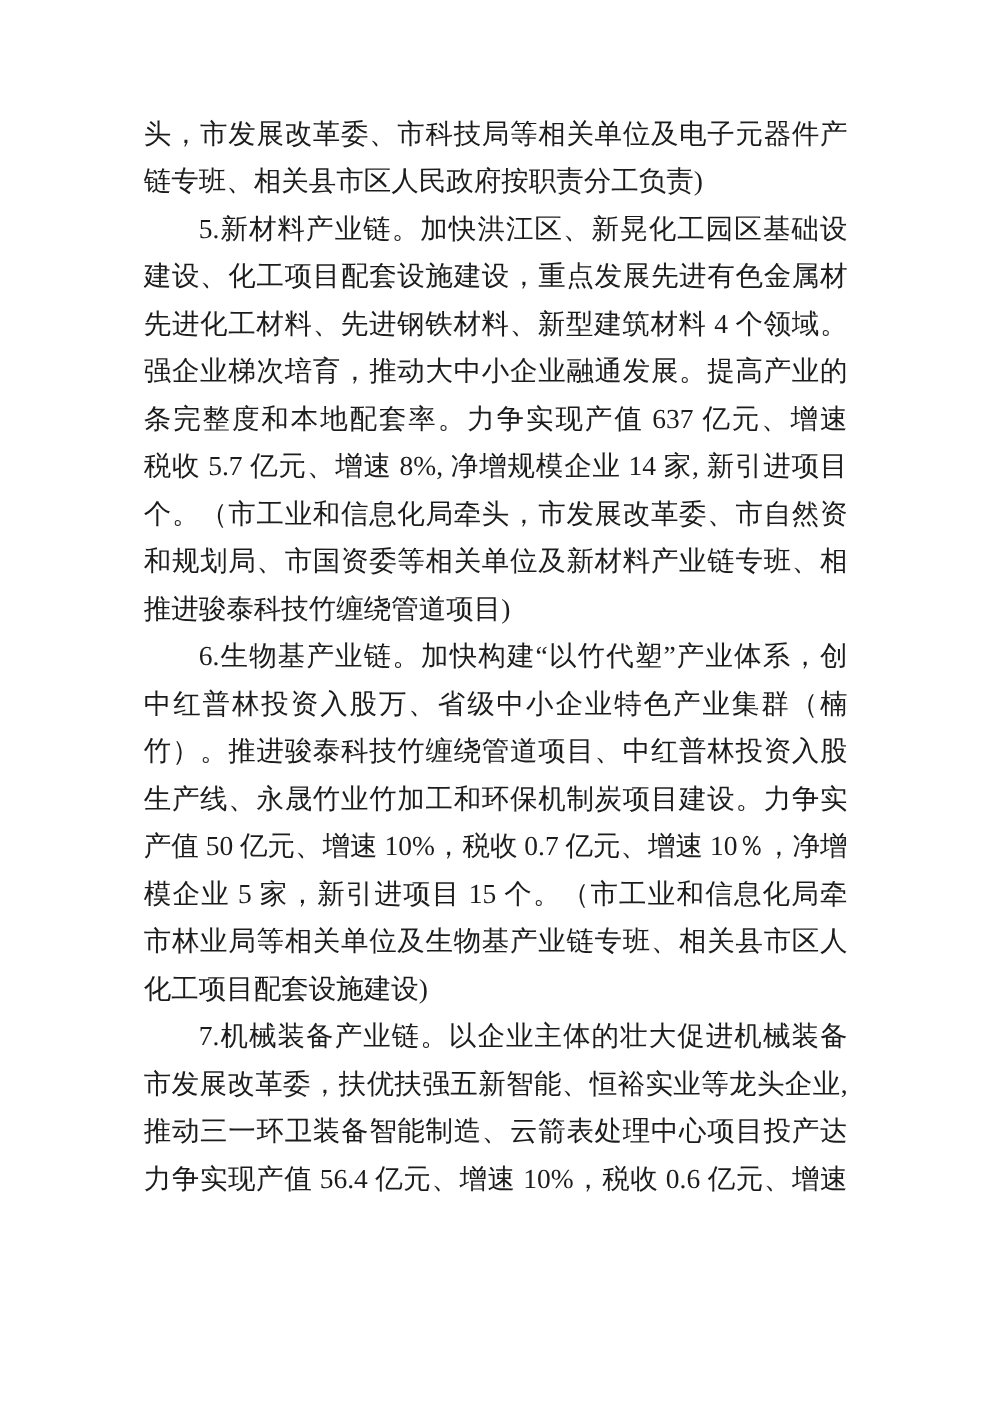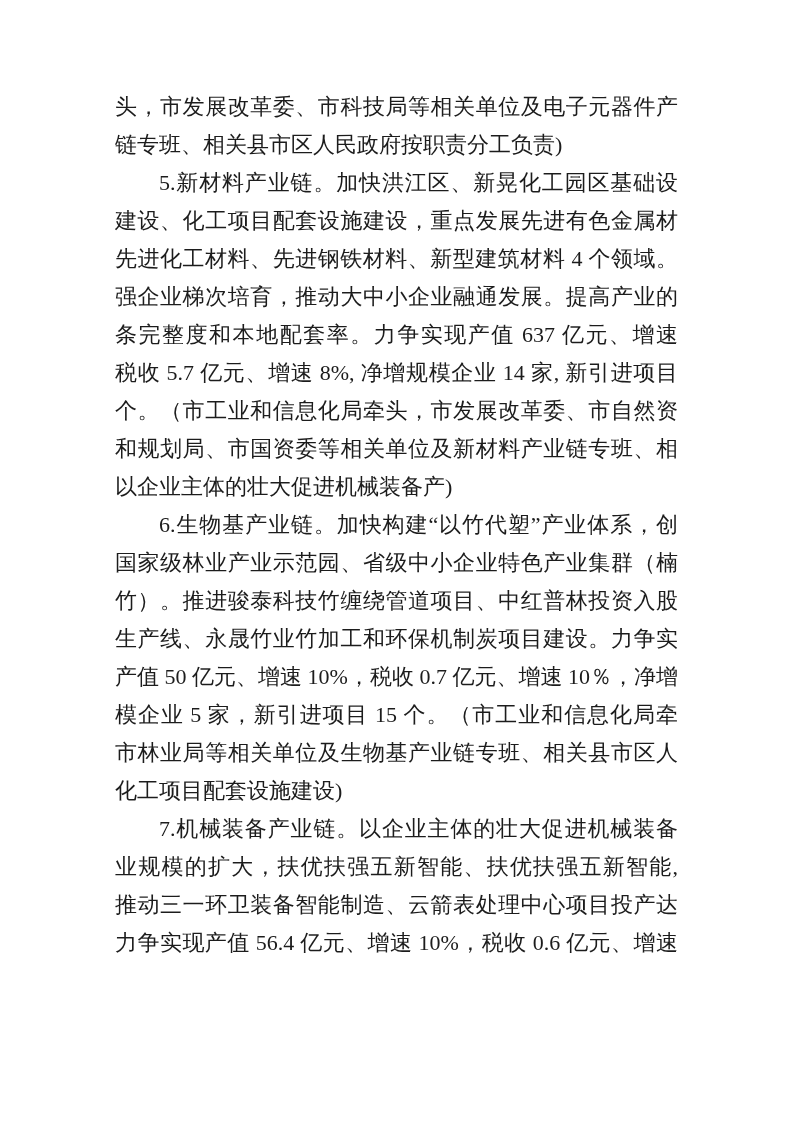--- a/index.html
+++ b/index.html
@@ -55,32 +55,32 @@
       </div>
       <div class="para">
         <div class="line indent">5.新材料产业链。加快洪江区、新晃化工园区基础设施</div>
         <div class="line">建设、化工项目配套设施建设，重点发展先进有色金属材料、</div>
         <div class="line">先进化工材料、先进钢铁材料、新型建筑材料 4 个领域。加</div>
         <div class="line">强企业梯次培育，推动大中小企业融通发展。提高产业的链</div>
         <div class="line">条完整度和本地配套率。力争实现产值 637 亿元、增速 8%,</div>
         <div class="line">税收 5.7 亿元、增速 8%, 净增规模企业 14 家, 新引进项目 20</div>
         <div class="line">个。（市工业和信息化局牵头，市发展改革委、市自然资源</div>
         <div class="line">和规划局、市国资委等相关单位及新材料产业链专班、相关</div>
-        <div class="line no-fill">以企业主体的壮大促进机械装备产)</div>
+        <div class="line no-fill">推进骏泰科技竹缠绕管道项目)</div>
       </div>
       <div class="para">
         <div class="line indent">6.生物基产业链。加快构建“以竹代塑”产业体系，创建</div>
-        <div class="line">国家级林业产业示范园、省级中小企业特色产业集群（楠</div>
+        <div class="line">中红普林投资入股万、省级中小企业特色产业集群（楠</div>
         <div class="line">竹）。推进骏泰科技竹缠绕管道项目、中红普林投资入股万</div>
         <div class="line">生产线、永晟竹业竹加工和环保机制炭项目建设。力争实现</div>
         <div class="line">产值 50 亿元、增速 10%，税收 0.7 亿元、增速 10％，净增规</div>
         <div class="line">模企业 5 家，新引进项目 15 个。（市工业和信息化局牵头,</div>
         <div class="line">市林业局等相关单位及生物基产业链专班、相关县市区人民</div>
         <div class="line no-fill">化工项目配套设施建设)</div>
       </div>
       <div class="para">
         <div class="line indent">7.机械装备产业链。以企业主体的壮大促进机械装备产</div>
-        <div class="line">业规模的扩大，扶优扶强五新智能、扶优扶强五新智能,</div>
+        <div class="line">市发展改革委，扶优扶强五新智能、恒裕实业等龙头企业,</div>
         <div class="line">推动三一环卫装备智能制造、云箭表处理中心项目投产达效。</div>
         <div class="line">力争实现产值 56.4 亿元、增速 10%，税收 0.6 亿元、增速</div>
       </div>
     </div>
 </div>
 
 </body></html>

